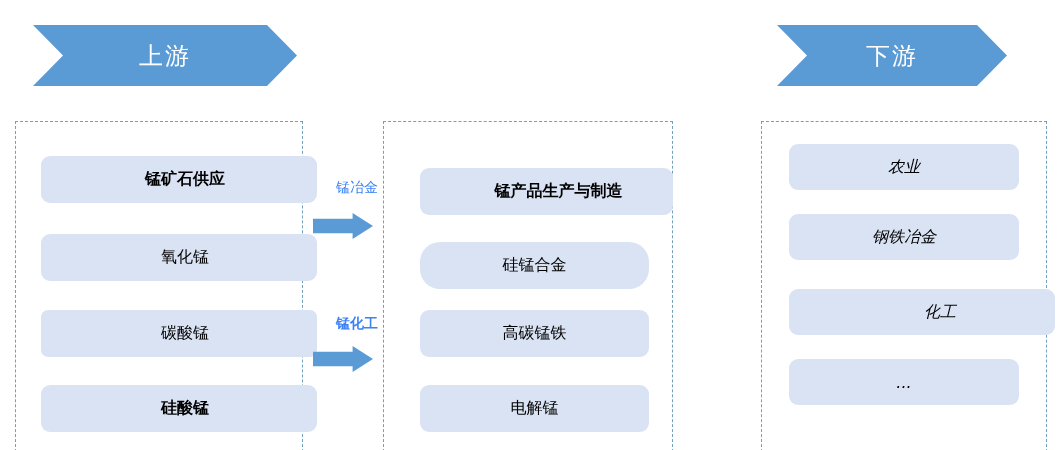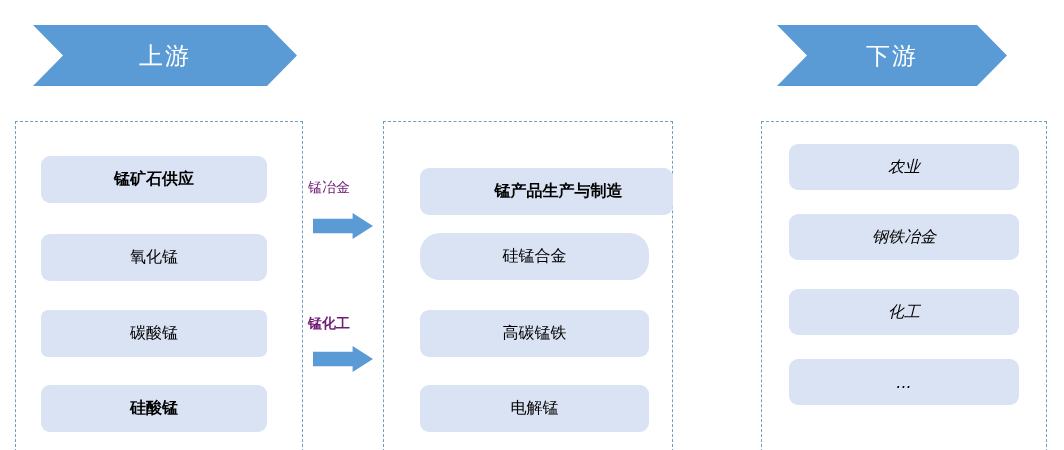--- a/index.html
+++ b/index.html
@@ -25,30 +25,30 @@
   .cont-1 { left:15px;  width:288px; }
   .cont-2 { left:383px; width:290px; }
   .cont-3 { left:761px; width:286px;font-style:italic; }
   
   .box {
     position:absolute; background:#DAE3F3; border-radius:9px;
     display:flex; align-items:center; justify-content:center;
     font-size:16px; color:#000000; height:47px;
   }
   .bold { font-weight:bold; }
-  .c1 { left:25px; width:226px; }
+  .c1 { left:25px; width:264px;padding-left:12px; }
   .c1-0 { top:34px; } .c1-1 { top:112px; } .c1-2 { top:188px;border-radius:7px; } .c1-3 { top:263px;font-weight:bold; }
   .c2 { left:36px; width:229px; }
-  .c2-0 { top:46px;padding-left:24px; } .c2-1 { top:111px;border-radius:20px; } .c2-2 { top:188px; } .c2-3 { top:263px; }
+  .c2-0 { top:46px;padding-left:24px; } .c2-1 { top:120px;border-radius:20px; } .c2-2 { top:188px; } .c2-3 { top:263px; }
   .c3 { left:27px; width:230px; height:46px; }
-  .c3-0 { top:22px; } .c3-1 { top:92px; } .c3-2 { top:167px; } .c3-3 { top:237px; }
+  .c3-0 { top:22px; } .c3-1 { top:92px; } .c3-2 { top:167px;padding-left:36px; } .c3-3 { top:237px; }
   
   .flow-label {
-    position:absolute; left:308px; width:70px; text-align:left;
-    font-size:14px; color:#701a75;
+    position:absolute; left:308px; width:70px; text-align:right;
+    font-size:14px; color:#3b82f6;
   }
   .fl-1 { top:162px; } .fl-2 { top:298px;font-weight:bold; }
   .flow-arrow {
     position:absolute; left:313px; width:60px; height:26px; background:#5B9BD5;
     clip-path:polygon(0 22%, 66% 22%, 66% 0, 100% 50%, 66% 100%, 66% 78%, 0 78%);
   }
   .fa-1 { top:196px; } .fa-2 { top:329px; }
 </style>
 </head>
 <body>

